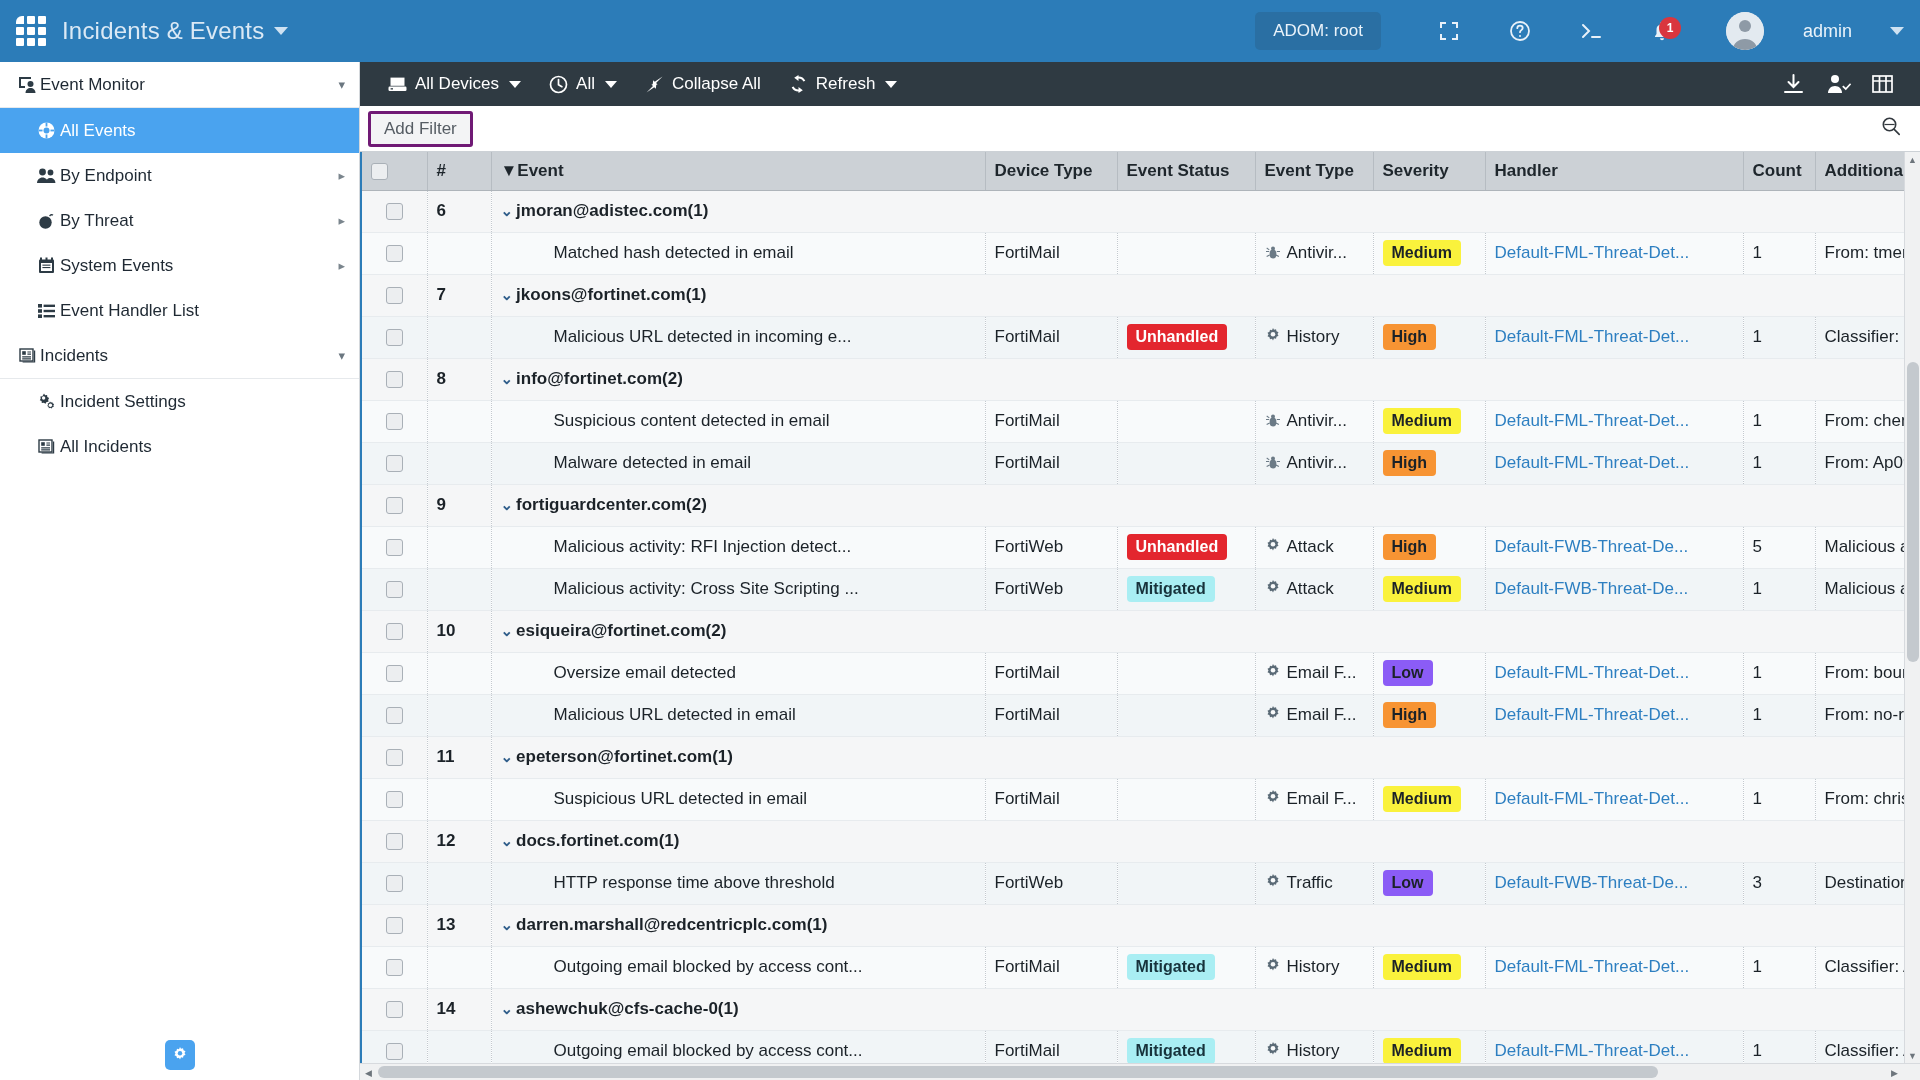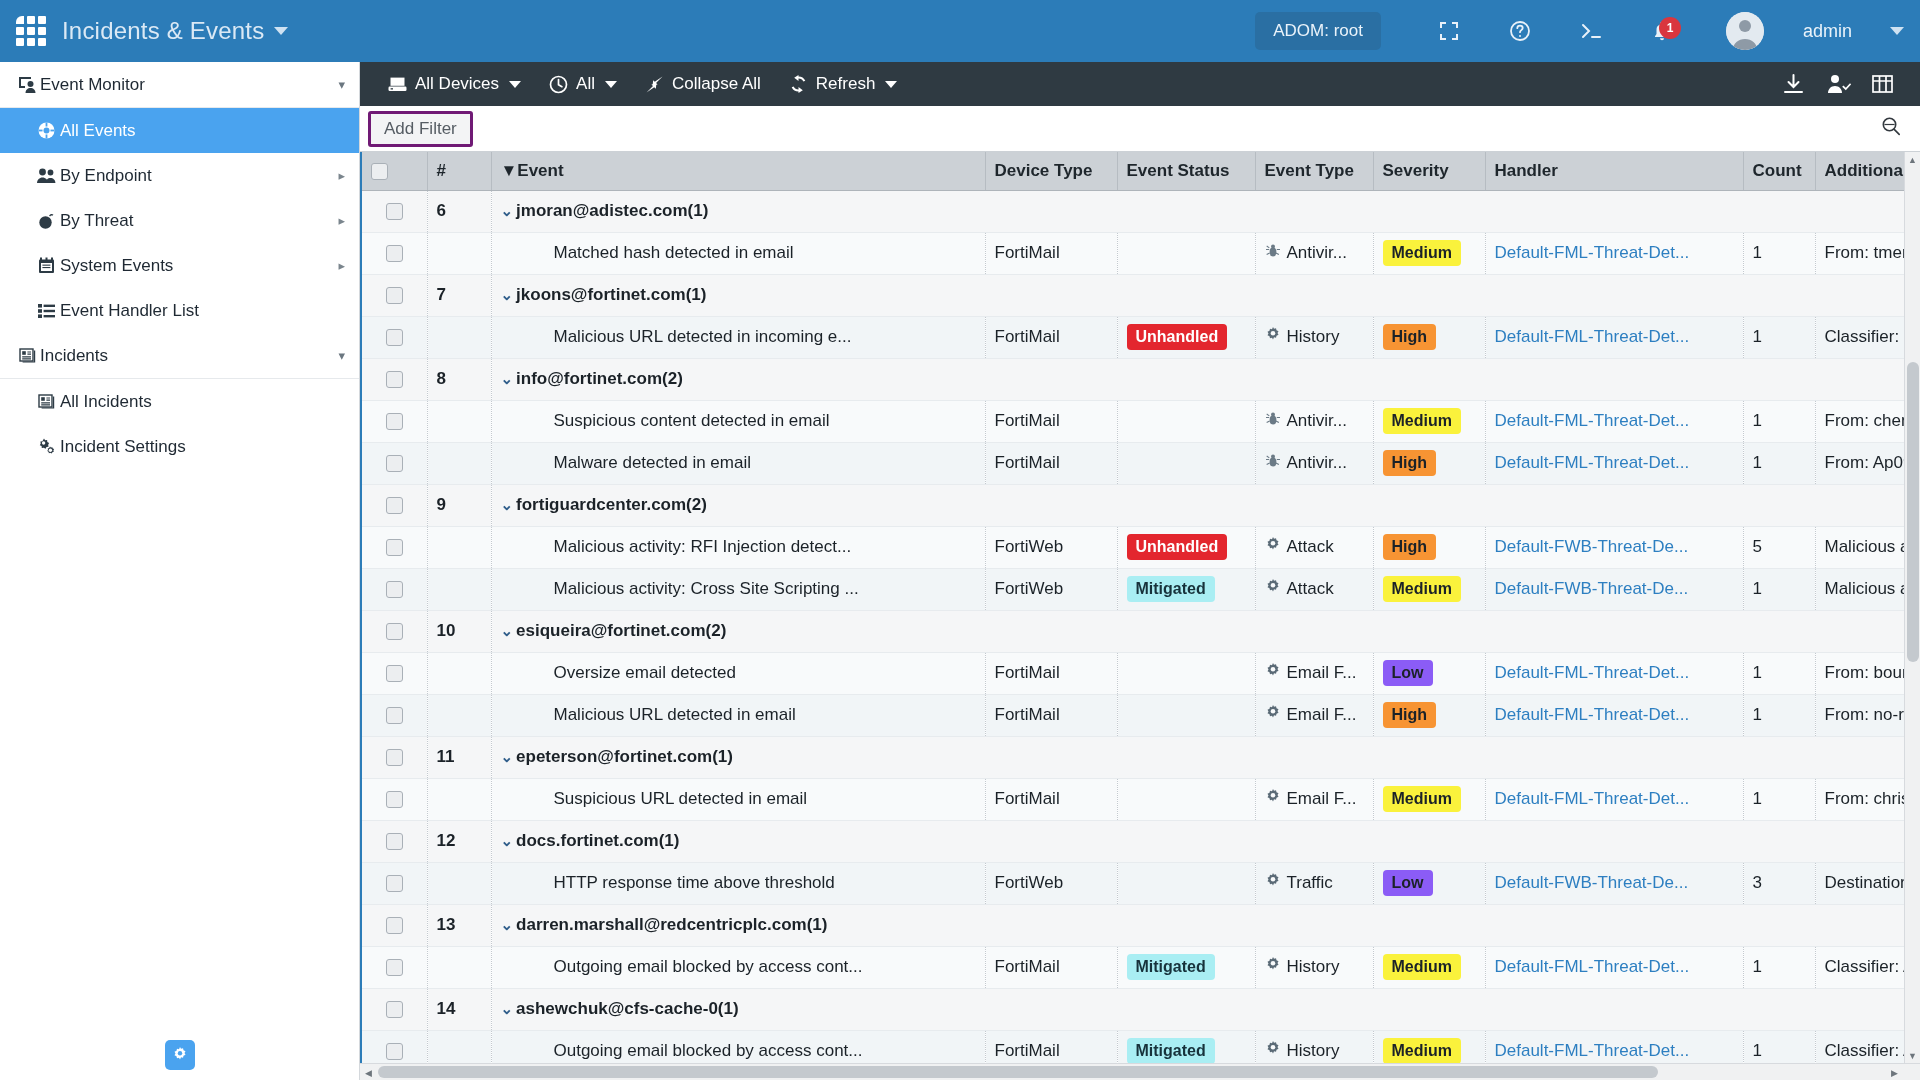--- a/index.html
+++ b/index.html
@@ -110,21 +110,21 @@
   .badge {
     display:inline-block; padding:3px 9px; border-radius:4px;
     font-size:16px; font-weight:bold; line-height:1.25;
   }
   .b-unhandled { background:#e3262e; color:#fff; }
   .b-mitigated { background:#a9eef3; color:#17323b; }
   .b-high { background:#f79433; color:#1b2228; }
   .b-medium { background:#faf23c; color:#1b2228; }
   .b-low { background:#8b5cf6; color:#1b2228; }
   .link { color:#2d7fc1; }
-  .etype { display:flex; align-items:flex-start; gap:6px; }
+  .etype { display:flex; align-items:flex-end; gap:6px; }
   .etype .gi { color:#5a6a76; font-size:15px; }
   .numcol { color:#1b2228; }
 
   
   .vscroll {
     position:absolute; right:0; top:0; width:16px; bottom:16px; background:#f0f1f2; border-left:1px solid #d7dade;
   }
   .vscroll .thumb { position:absolute; left:2px; width:12px; top:210px; height:300px; background:#c4c9ce; border-radius:6px;}
   .vscroll .arrow { height:16px; display:flex;align-items:center;justify-content:center;font-size:9px;color:#6d757c;}
   .vscroll .arrow.bot { position:absolute; bottom:0; width:100%; }
@@ -294,40 +294,40 @@
             <path d="M8.4 4h3.6M8.4 6.2h3.6M3.2 8.8h8.8M3.2 10.8h8.8" stroke-width="1.2"></path>
             <path d="M15.6 2.6v11.4H3.6" stroke-width="1.2"></path>
           </svg>
         </span>
         <span>Incidents</span>
         <span class="chev">▾</span>
       </div>
 
       <div class="side-item">
         <span class="ico">
+          <svg width="18" height="17" viewBox="0 0 18 17" fill="#2d3b45">
+            <path d="M7 0.6l1.1 1.7 2-.3.2 2 1.8.9-.9 1.8.3 2-2 .2-.9 1.8-1.8-.9-2 .3-.2-2-1.8-.9.9-1.8-.3-2 2-.2z"></path>
+            <circle cx="6.6" cy="5" r="1.7" fill="#fff"></circle>
+            <path d="M13 8.4l.9 1.1 1.4-.3.5 1.3 1.3.6-.7 1.3.4 1.4-1.4.4-.8 1.2-1.3-.6-1.4.4-.4-1.4-1.2-.8.7-1.2-.3-1.4 1.4-.4z"></path>
+            <circle cx="13.4" cy="12.2" r="1.7" fill="#fff"></circle>
+          </svg>
+        </span>
+        <span>Incident Settings</span>
+      </div>
+
+      <div class="side-item">
+        <span class="ico">
           <svg width="17" height="15" viewBox="0 0 17 15" fill="none" stroke="#2d3b45" stroke-width="1.4">
             <rect x="1" y="1" width="13" height="12"></rect>
             <rect x="3.2" y="3.2" width="3.6" height="3.6" fill="#2d3b45" stroke="none"></rect>
             <path d="M8.4 4h3.6M8.4 6.2h3.6M3.2 8.8h8.8M3.2 10.8h8.8" stroke-width="1.2"></path>
             <path d="M15.6 2.6v11.4H3.6" stroke-width="1.2"></path>
           </svg>
         </span>
         <span>All Incidents</span>
-      </div>
-
-      <div class="side-item">
-        <span class="ico">
-          <svg width="18" height="17" viewBox="0 0 18 17" fill="#2d3b45">
-            <path d="M7 0.6l1.1 1.7 2-.3.2 2 1.8.9-.9 1.8.3 2-2 .2-.9 1.8-1.8-.9-2 .3-.2-2-1.8-.9.9-1.8-.3-2 2-.2z"></path>
-            <circle cx="6.6" cy="5" r="1.7" fill="#fff"></circle>
-            <path d="M13 8.4l.9 1.1 1.4-.3.5 1.3 1.3.6-.7 1.3.4 1.4-1.4.4-.8 1.2-1.3-.6-1.4.4-.4-1.4-1.2-.8.7-1.2-.3-1.4 1.4-.4z"></path>
-            <circle cx="13.4" cy="12.2" r="1.7" fill="#fff"></circle>
-          </svg>
-        </span>
-        <span>Incident Settings</span>
       </div>
 
 
       <div class="gear-fab">
         <svg width="16" height="16" viewBox="0 0 16 16" fill="#fff">
           <path d="M8 0l1 1.8 2-.5.5 2 2 .9-1 1.8 1 1.8-2 .9-.5 2-2-.5L8 12.4 7 10.7l-2 .5-.5-2-2-.9 1-1.8-1-1.8 2-.9.5-2 2 .5z"></path>
           <circle cx="8" cy="6.2" r="2.2" fill="#4aa3ef"></circle>
         </svg>
       </div>
     </div>

